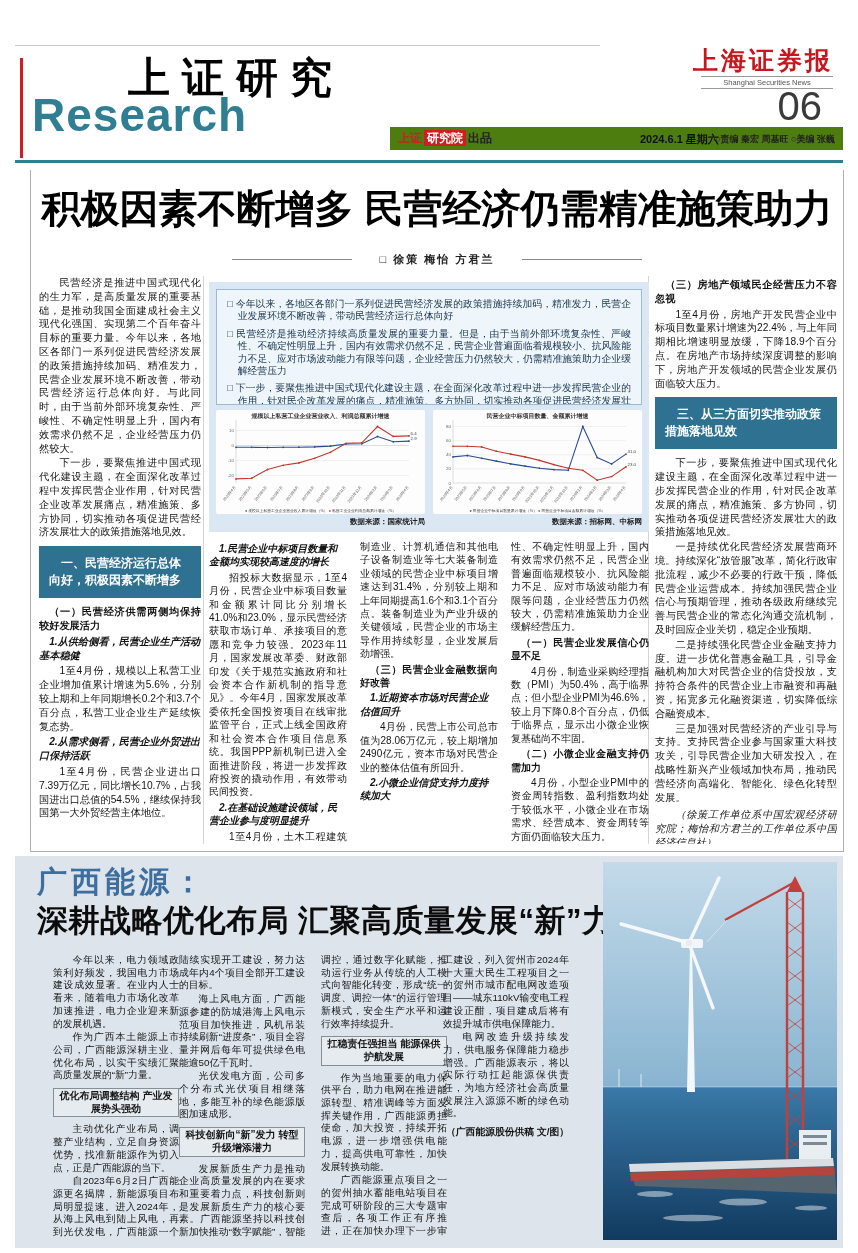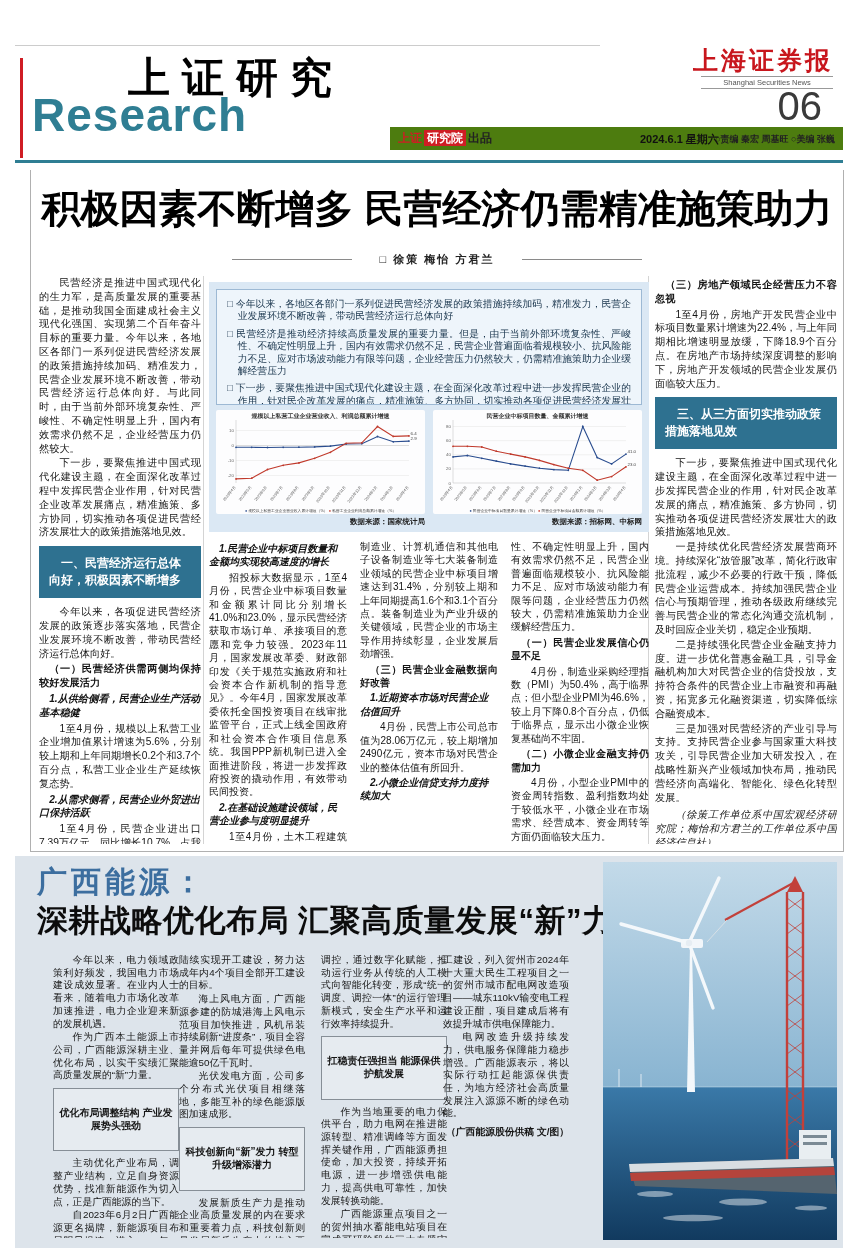--- a/index.html
+++ b/index.html
@@ -49,21 +49,21 @@
   .blk{margin:0 0 1px 0;}
   .blk.p{text-indent:2em;text-align:justify;}
   .blk.pc{text-align:justify;}
   .blk.b{font-weight:700;text-indent:1em;text-align:justify;margin:2px 0;}
   .blk.bi{font-weight:700;font-style:italic;text-indent:1em;margin:2px 0;}
   .blk.hbox{background:#2e7190;color:#ffffff;font-weight:700;font-size:12px;line-height:17px;
             padding:9px 10px;margin:7px 0;text-align:left;text-indent:1em;}
   .blk.li{padding-left:1.1em;text-indent:-1.1em;margin-bottom:5px;text-align:justify;font-weight:500;}
   .blk.note{text-indent:2em;font-style:italic;text-align:justify;margin-top:4px;}
   .blk.fh{border:1px solid #868e96;background:#e6ebf0;font-weight:700;text-align:center;text-indent:0;
-          padding:18px 2px;margin:6px 0;font-size:10px;}
+          padding:1px 2px;margin:6px 0;font-size:10px;}
   .blk.credit{text-align:right;font-weight:700;margin-top:6px;}
   
   .feature{position:absolute;left:15px;top:856px;width:828px;height:392px;background:#dde4eb;}
   .f-kicker{position:absolute;left:22px;top:6px;font-size:30px;font-weight:800;color:#3c6e9f;letter-spacing:4px;}
   .f-head{position:absolute;left:22px;top:44px;font-size:31px;font-weight:900;color:#0c0c0c;letter-spacing:0.5px;white-space:nowrap;}
   .fcol{position:absolute;top:98px;width:126px;height:284px;overflow:hidden;font-size:9.8px;line-height:12.7px;color:#151515;}
   .photo{position:absolute;left:588px;top:6px;width:234px;height:378px;overflow:hidden;}
 </style>
 </head>
 <body>
@@ -93,21 +93,20 @@
       <span class="names">□ 徐策 梅怡 方君兰</span>
       <span class="rule"></span>
     </div>
     <div class="vsep" style="left:172px;"></div>
     <div class="vsep" style="left:617px;"></div>
 
     <div class="col col-left">
         <div class="blk p">民营经济是推进中国式现代化的生力军，是高质量发展的重要基础，是推动我国全面建成社会主义现代化强国、实现第二个百年奋斗目标的重要力量。今年以来，各地区各部门一系列促进民营经济发展的政策措施持续加码、精准发力，民营企业发展环境不断改善，带动民营经济运行总体向好。与此同时，由于当前外部环境复杂性、严峻性、不确定性明显上升，国内有效需求仍然不足，企业经营压力仍然较大。</div>
         <div class="blk p">下一步，要聚焦推进中国式现代化建设主题，在全面深化改革过程中发挥民营企业作用，针对民营企业改革发展痛点，精准施策、多方协同，切实推动各项促进民营经济发展壮大的政策措施落地见效。</div>
         <div class="blk hbox">一、民营经济运行总体向好，积极因素不断增多</div>
-        <div class="blk p">今年以来，各项促进民营经济发展的政策逐步落实落地，民营企业发展环境不断改善，带动民营经济运行总体向好。</div>
         <div class="blk b">（一）民营经济供需两侧均保持较好发展活力</div>
         <div class="blk bi">1.从供给侧看，民营企业生产活动基本稳健</div>
         <div class="blk p">1至4月份，规模以上私营工业企业增加值累计增速为5.6%，分别较上期和上年同期增长0.2个和3.7个百分点，私营工业企业生产延续恢复态势。</div>
         <div class="blk bi">2.从需求侧看，民营企业外贸进出口保持活跃</div>
         <div class="blk p">1至4月份，民营企业进出口7.39万亿元，同比增长10.7%，占我国进出口总值的54.5%，继续保持我国第一大外贸经营主体地位。</div>
       </div>
 
     <div class="mid">
       <div class="panel">
         <div class="summary">

